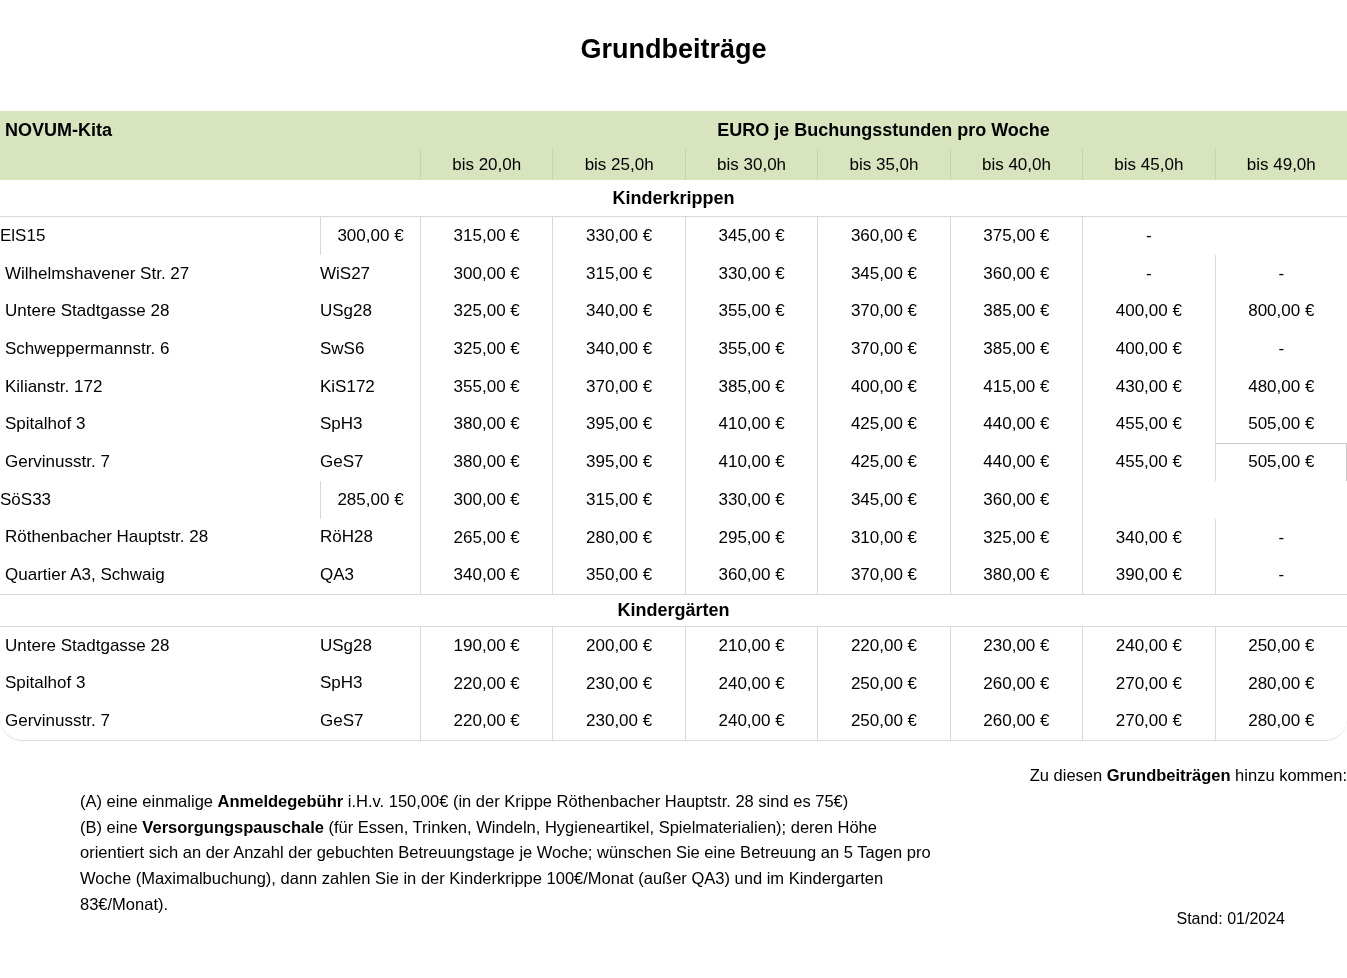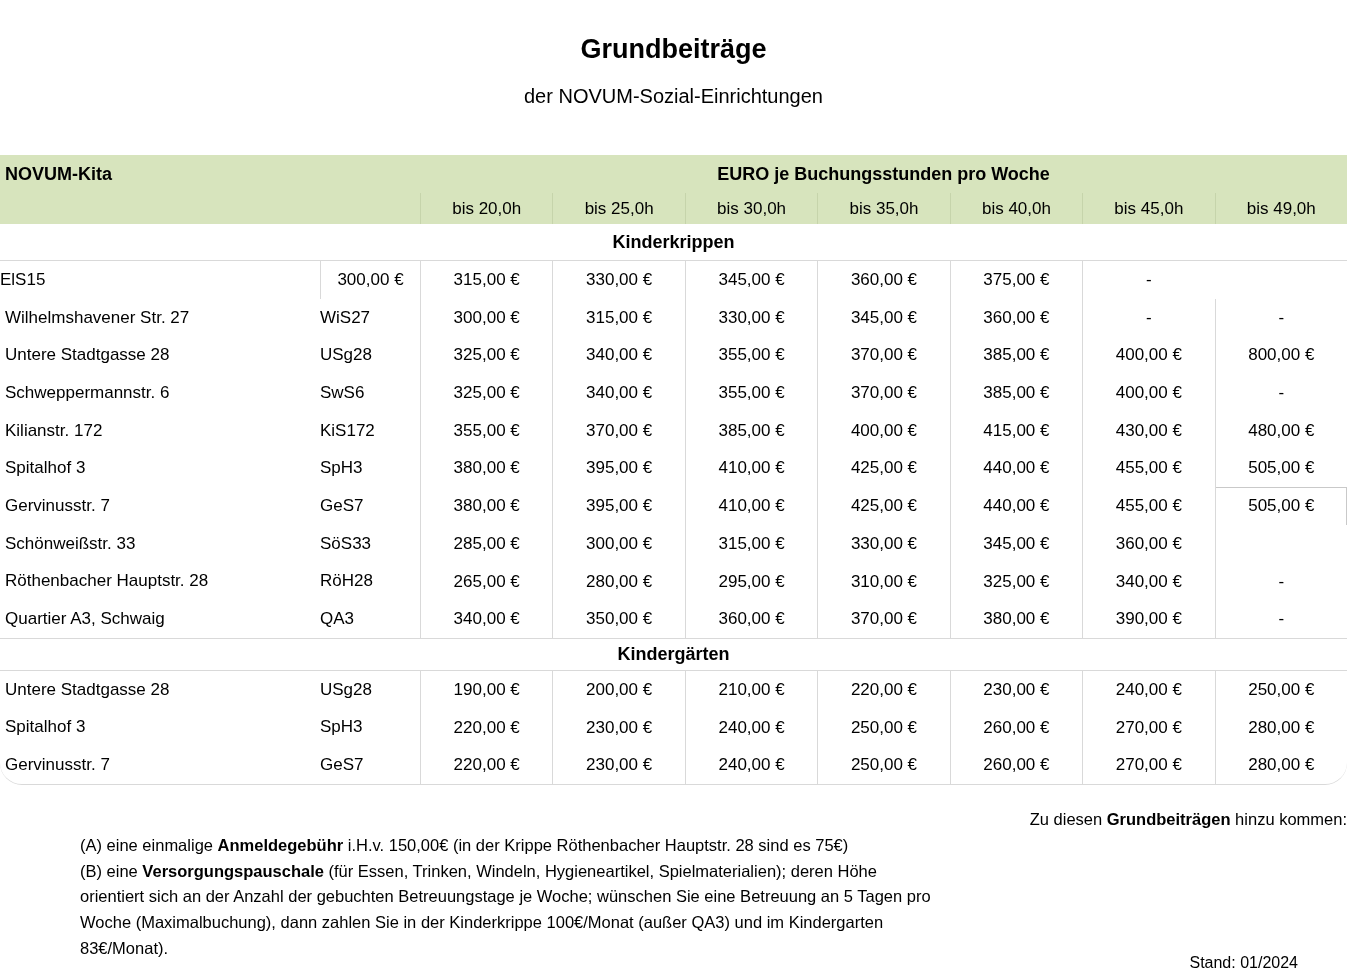--- a/index.html
+++ b/index.html
@@ -89,31 +89,30 @@
     font-size: 16.5px;
     line-height: 25.8px;
   }
   .fline { padding-left: 80px; }
   .fline.first { padding-left: 91px; text-align: right; }
   .fline b { font-weight: bold; }
 
   .stand {
     margin-top: -8px;
     text-align: right;
-    padding-right: 49px;
+    padding-right: 62px;
     font-size: 16px;
   }
 </style>
 </head>
 <body>
 
 <div class="page">
 
   <div class="title">Grundbeiträge</div>
-  <div class="subtitle">der NOVUM-Sozial-Einrichtungen</div>
 
   <div class="table">
     <div class="ghead">
       <div class="grid ghead-row1">
         <div class="corner">NOVUM-Kita</div>
         <div class="group">EURO je Buchungsstunden pro Woche</div>
       </div>
       <div class="grid ghead-row2">
         <div class="hspacer"></div>
 
@@ -199,21 +198,20 @@
           <div class="ccell">GeS7</div>
           <div class="pcell">380,00 €</div>
           <div class="pcell">395,00 €</div>
           <div class="pcell">410,00 €</div>
           <div class="pcell">425,00 €</div>
           <div class="pcell">440,00 €</div>
           <div class="pcell">455,00 €</div>
           <div class="pcell sel">505,00 €</div>
         </div>
         <div class="grid drow">
-          <div class="ncell">Schönweißstr. 33</div>
           <div class="ccell">SöS33</div>
           <div class="pcell">285,00 €</div>
           <div class="pcell">300,00 €</div>
           <div class="pcell">315,00 €</div>
           <div class="pcell">330,00 €</div>
           <div class="pcell">345,00 €</div>
           <div class="pcell">360,00 €</div>
           <div class="pcell"></div>
         </div>
         <div class="grid drow">

